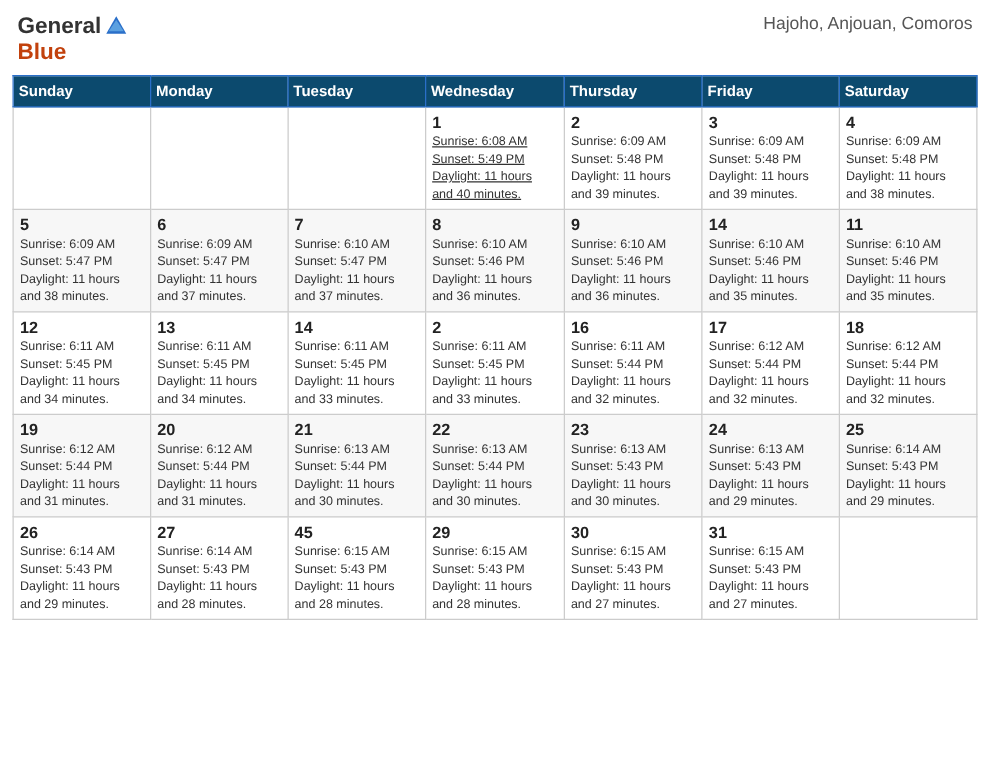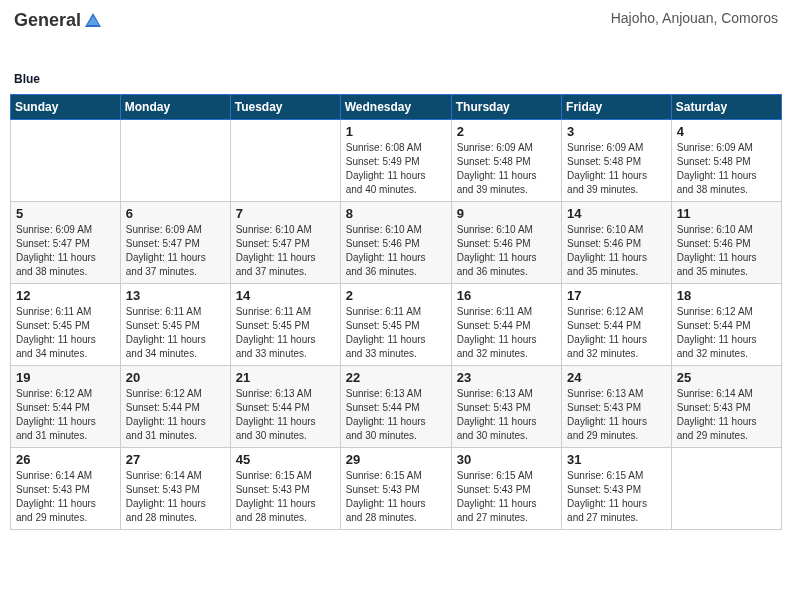--- a/index.html
+++ b/index.html
@@ -25,24 +25,23 @@
     .logo-text {
       display: flex;
       align-items: center;
     }
     .logo-general {
       font-size: 18px;
       font-weight: bold;
       color: #333;
     }
     .logo-blue {
-      font-size: 12px;
-      font-weight: bold;
-      color: #0f172a;
-      margin-top: 41px;
+      font-size: 18px;
+      font-weight: bold;
+      color: #c2410c;
     }
     .logo-icon {
       width: 20px;
       height: 20px;
       margin-left: 2px;
     }
     .title-section {
       text-align: right;
     }
     .month-year {
@@ -126,21 +125,21 @@
         <th>Saturday</th>
       </tr>
   </thead>
   <tbody id="calendar-body">
   <tr>
         <td class="empty-cell"></td>
         <td class="empty-cell"></td>
         <td class="empty-cell"></td>
         <td>
           <span class="day-number">1</span>
-          <div class="day-info" style="white-space: pre-line;">Sunrise: 6:08 AM
+          <div class="day-info" style="white-space: pre-line; text-decoration: underline;">Sunrise: 6:08 AM
 Sunset: 5:49 PM
 Daylight: 11 hours
 and 40 minutes.</div>
         </td>
         <td>
           <span class="day-number">2</span>
           <div class="day-info" style="white-space: pre-line;">Sunrise: 6:09 AM
 Sunset: 5:48 PM
 Daylight: 11 hours
 and 39 minutes.</div>

